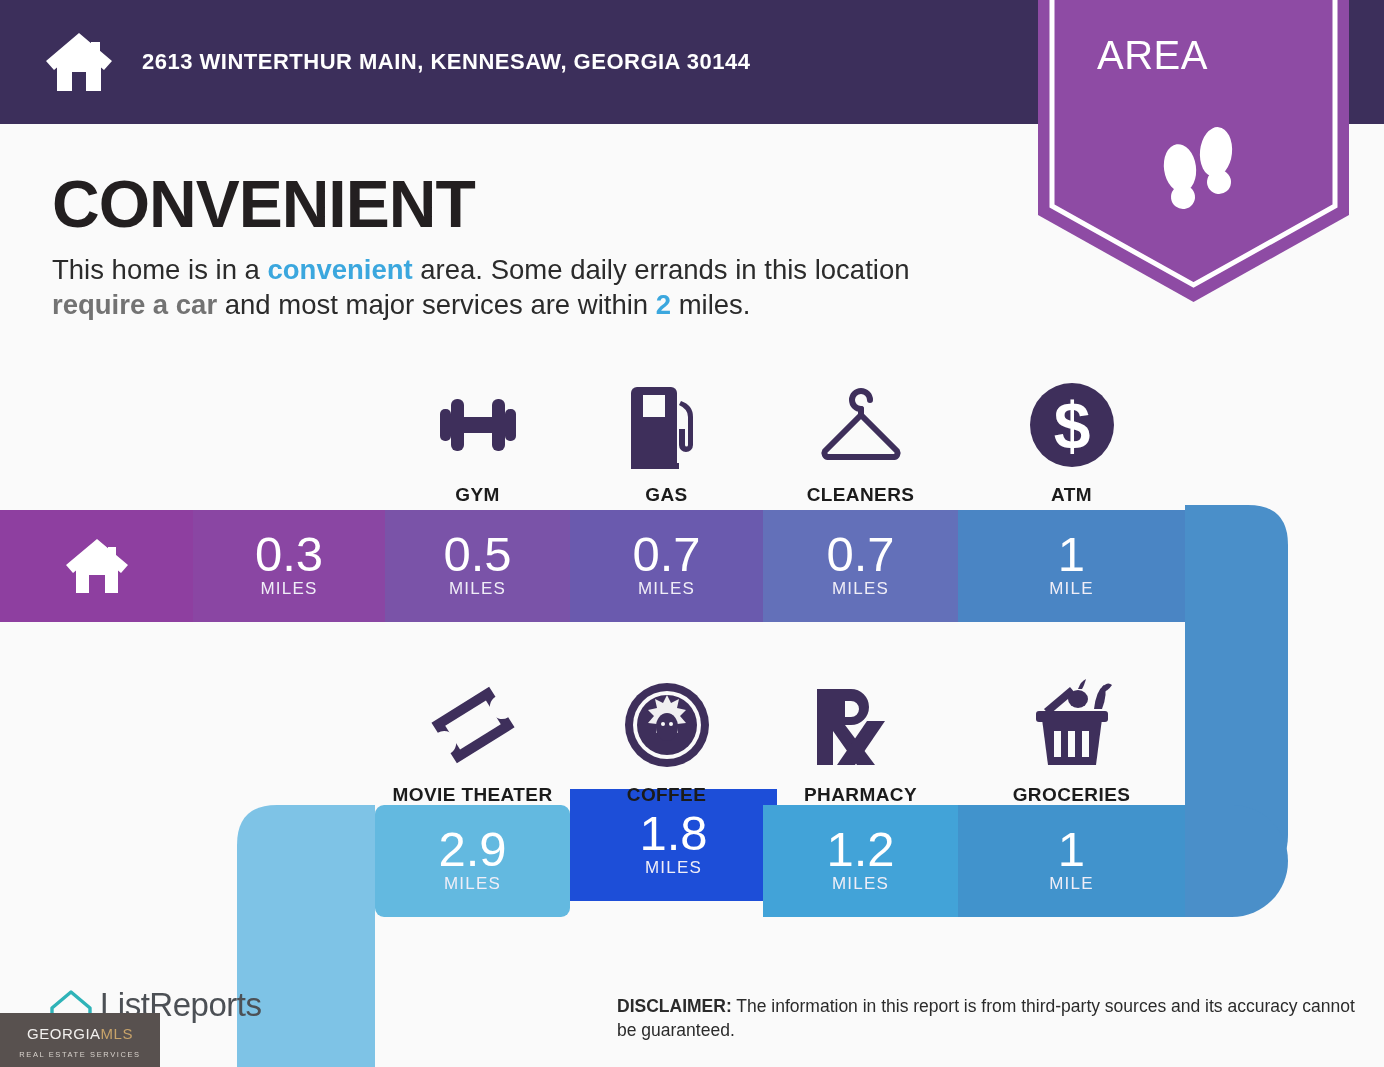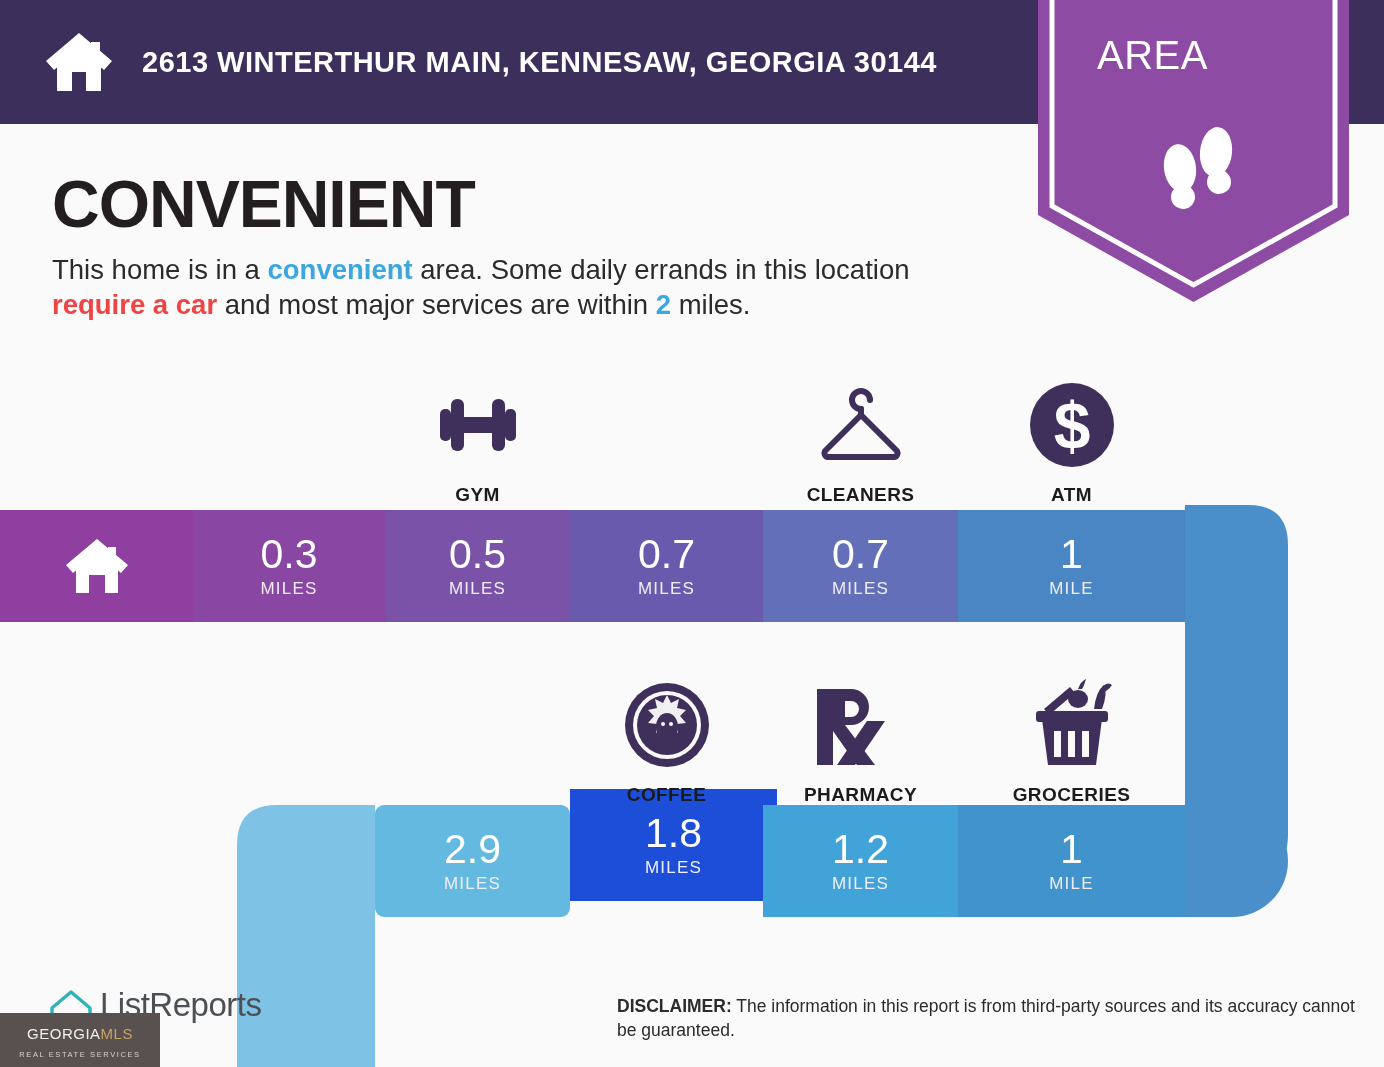--- a/index.html
+++ b/index.html
@@ -12,21 +12,21 @@
   }
 
   
   .header {
     position:absolute; left:0; top:0; width:1384px; height:124px;
     background:#3c2f5b;
     display:flex; align-items:center;
   }
   .header-home { margin-left:44px; width:70px; height:62px; }
   .header-addr {
-    color:#ffffff; font-size:29px; letter-spacing:.5px;
+    color:#ffffff; font-size:22px; letter-spacing:.5px;
     font-weight:600; margin-left:28px; white-space:nowrap;
   }
 
   
   .badge {
     position:absolute; left:997px; top:0; width:311px; height:302px;
     z-index:6;
     padding-left:41px;
   }
   .badge-text {
@@ -47,21 +47,21 @@
   }
   .hl { color:#3ba7de; font-weight:700; }
 
   
   .ribbon { position:absolute; left:0; top:505px; width:1384px; height:562px; }
 
   .seg { position:absolute; }
   .val {
     position:absolute; width:100%; top:24px;
     text-align:center; color:#ffffff;
-    font-size:41px; line-height:40px; font-weight:300;
+    font-size:49px; line-height:40px; font-weight:300;
   }
   .unit {
     position:absolute; width:100%; top:69px;
     text-align:center; color:#f0eef7;
     font-size:17px; letter-spacing:1.2px; font-weight:400;
   }
   .bar-home { display:flex; align-items:center; justify-content:center; height:100%; }
 
   
   .icorow { position:absolute; }
@@ -115,21 +115,21 @@
       <ellipse cx="178" cy="152" rx="16" ry="25" transform="rotate(6 178 152)"></ellipse>
       <ellipse cx="181" cy="182" rx="12" ry="12" transform="rotate(6 181 182)"></ellipse>
     </g>
   </svg>
   <div class="badge-text">
     <span>AREA</span>
   </div>
 </div>
 
 <div class="headline">CONVENIENT</div>
-<div class="subline" id="summary-text"><span>This home is in a </span><span class="hl" style="color: rgb(59, 167, 222);">convenient</span><span> area. Some daily errands in this location </span><span class="hl" style="color: #ef4444;">require a car</span><span> and most major services are within </span><span class="hl" style="color: rgb(59, 167, 222);">2</span><span> miles.</span></div>
+<div class="subline" id="summary-text"><span>This home is in a </span><span class="hl" style="color: rgb(59, 167, 222);">convenient</span><span> area. Some daily errands in this location </span><span class="hl" style="color: #737373;">require a car</span><span> and most major services are within </span><span class="hl" style="color: rgb(59, 167, 222);">2</span><span> miles.</span></div>
 
 <div class="ribbon">
   <svg width="1384" height="562" viewBox="0 0 1384 562" style="position:absolute;left:0;top:0" aria-hidden="true">
 
     <path id="elbow-right" d="M1185 0 H1248 Q1288 0 1288 40 V330 Q1288 370 1248 370 H1185 Z" fill="#4a8fc9"></path>
 
     <path id="elbow-left" d="M375 300 H277 Q237 300 237 340 V562 H375 Z" fill="#7ec3e6"></path>
   </svg>
 
   <div>
@@ -192,20 +192,33 @@
             <rect x="12" y="34" width="11" height="32" rx="5"></rect>
             <rect x="23" y="24" width="13" height="52" rx="6"></rect>
             <rect x="64" y="24" width="13" height="52" rx="6"></rect>
             <rect x="77" y="34" width="11" height="32" rx="5"></rect>
             <rect x="34" y="42" width="32" height="16"></rect>
           </g>
         </svg>
       </div>
       <div class="ico-lab">GYM</div>
     </div>
+    <div class="ico-cell" style="left: 570px; top: 0px; width: 193px;">
+      <div class="ico-art">
+        <svg viewBox="0 0 100 100" width="100" height="100" aria-hidden="true">
+          <g fill="#3E2F5B">
+            <path d="M20 12 h34 a6 6 0 0 1 6 6 v72 h-46 v-72 a6 6 0 0 1 6 -6 z"></path>
+            <rect x="26" y="20" width="22" height="22" fill="#fafafa"></rect>
+            <path d="M64 26 q12 4 12 16 v28 a7 7 0 0 1 -14 0 v-16 h6 v16 a1.5 1.5 0 0 0 3 0 v-28 q0 -8 -9 -12 z"></path>
+            <rect x="14" y="88" width="48" height="6"></rect>
+          </g>
+        </svg>
+      </div>
+      <div class="ico-lab">GAS</div>
+    </div>
     <div class="ico-cell" style="left: 763px; top: 0px; width: 195px;">
       <div class="ico-art">
         <svg viewBox="0 0 100 100" width="100" height="100" aria-hidden="true">
           <g fill="none" stroke="#3E2F5B" stroke-width="6" stroke-linejoin="round" stroke-linecap="round">
             <path d="M50 34 v6 L14 76 a4 4 0 0 0 3 6 h66 a4 4 0 0 0 3 -6 L50 40"></path>
             <path d="M50 34 a9 9 0 1 1 9 -9"></path>
           </g>
         </svg>
       </div>
       <div class="ico-lab">CLEANERS</div>
@@ -214,20 +227,31 @@
       <div class="ico-art">
         <svg viewBox="0 0 100 100" width="100" height="100" aria-hidden="true">
           <circle cx="50" cy="50" r="42" fill="#3E2F5B"></circle>
           <text x="50" y="74" text-anchor="middle" font-family="Liberation Sans, sans-serif" font-size="66" font-weight="700" fill="#ffffff">$</text>
         </svg>
       </div>
       <div class="ico-lab">ATM</div>
     </div>
   </div>
 <div class="icorow" id="icorow2" style="left: 0px; top: 665px; width: 1384px; height: 140px;">
+    <div class="ico-cell" style="left: 375px; top: 0px; width: 195px;">
+      <div class="ico-art">
+        <svg viewBox="0 0 100 100" width="100" height="100" aria-hidden="true">
+          <g fill="#3E2F5B" transform="rotate(-32 50 50)">
+            <path d="M16 26 h68 v12 a10 10 0 0 0 0 24 v12 h-68 v-12 a10 10 0 0 0 0 -24 z"></path>
+            <path d="M26 36 h48 v28 h-48 z" fill="#fafafa"></path>
+          </g>
+        </svg>
+      </div>
+      <div class="ico-lab">MOVIE THEATER</div>
+    </div>
     <div class="ico-cell" style="left: 570px; top: 0px; width: 193px;">
       <div class="ico-art">
         <svg viewBox="0 0 100 100" width="100" height="100" aria-hidden="true">
           <circle cx="50" cy="50" r="42" fill="#3E2F5B"></circle>
           <circle cx="50" cy="50" r="34" fill="#fafafa"></circle>
           <circle cx="50" cy="50" r="30" fill="#3E2F5B"></circle>
           <path d="M50 20 l4 8 8 -4 -2 9 9 2 -6 6 6 7 -9 1 1 9 -8 -5 -3 9 -3 -9 -8 5 1 -9 -9 -1 6 -7 -6 -6 9 -2 -2 -9 8 4 z" fill="#fafafa" opacity="0.95"></path>
           <ellipse cx="50" cy="52" rx="11" ry="14" fill="#3E2F5B"></ellipse>
           <circle cx="46" cy="49" r="2" fill="#fafafa"></circle>
           <circle cx="54" cy="49" r="2" fill="#fafafa"></circle>

